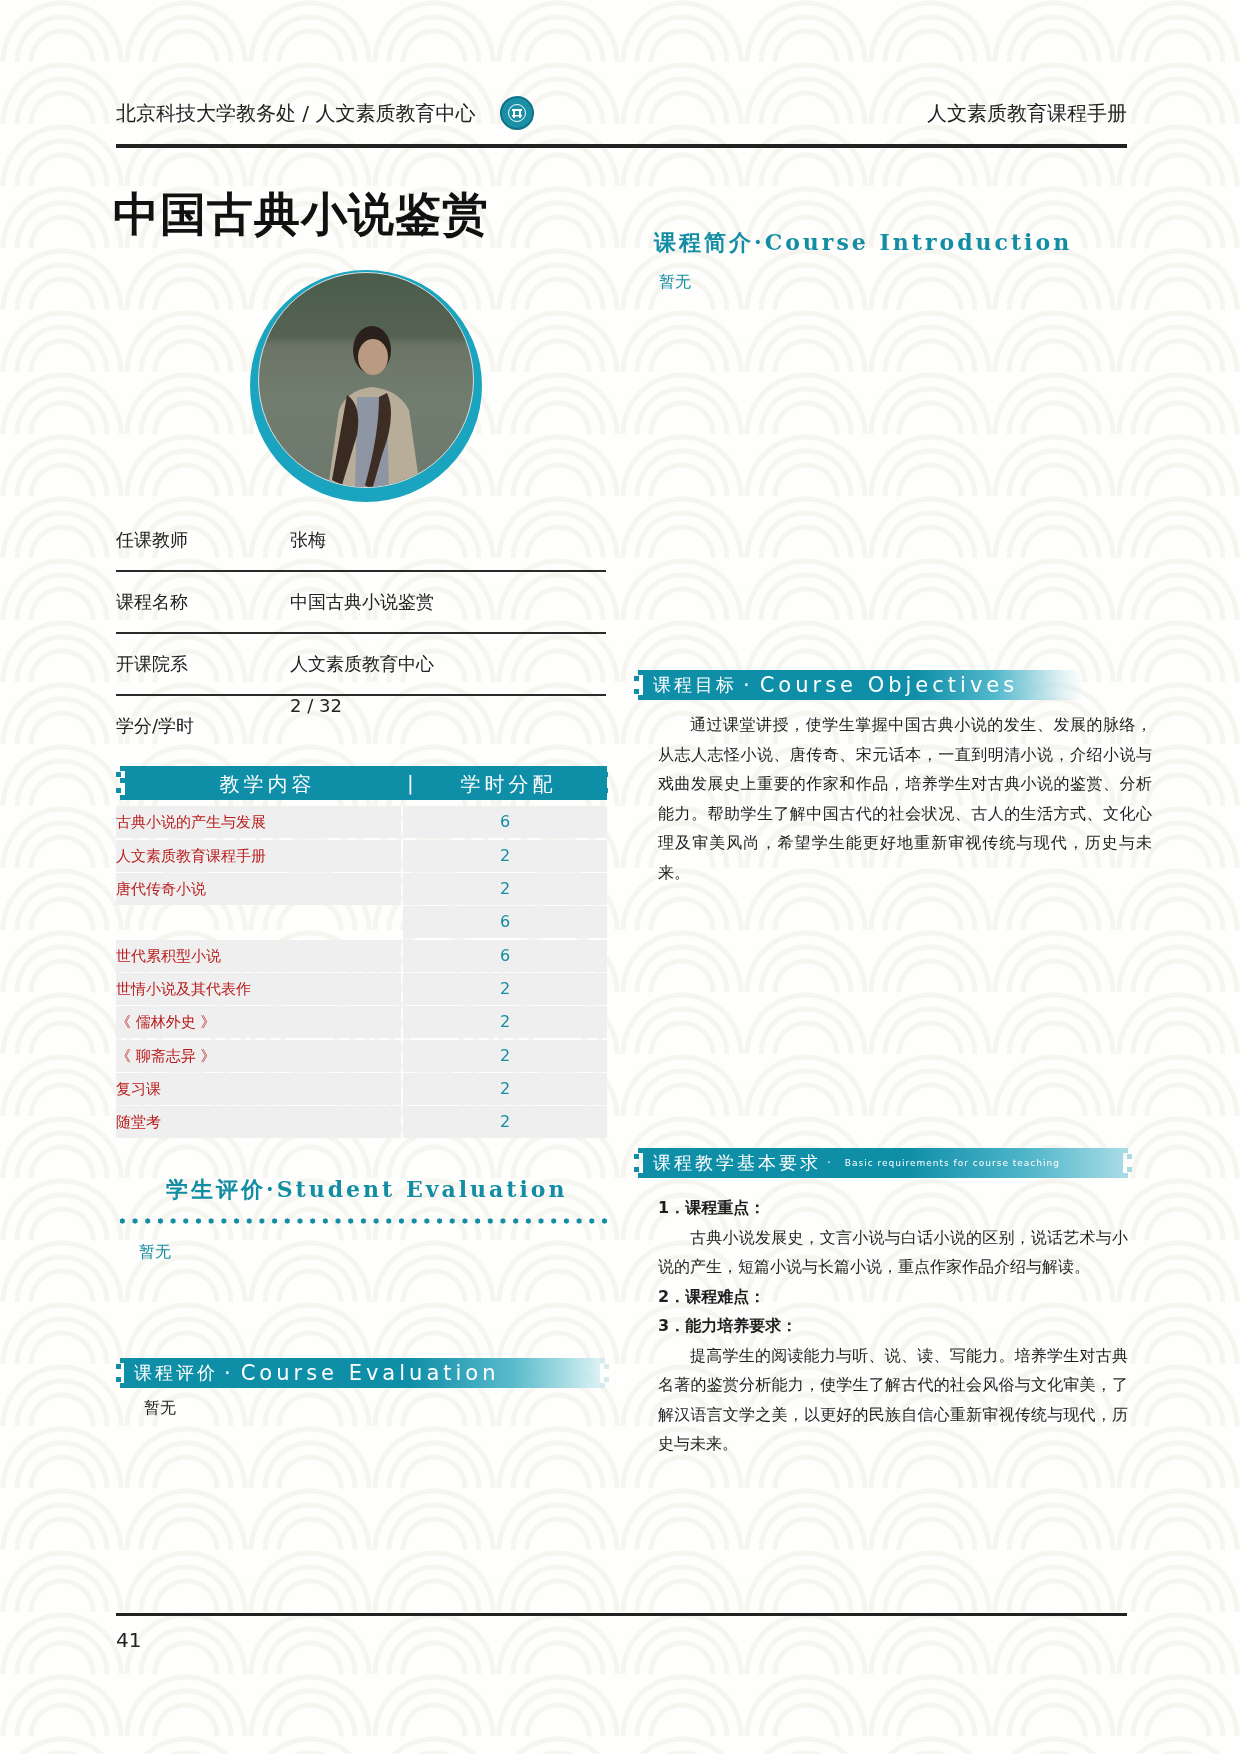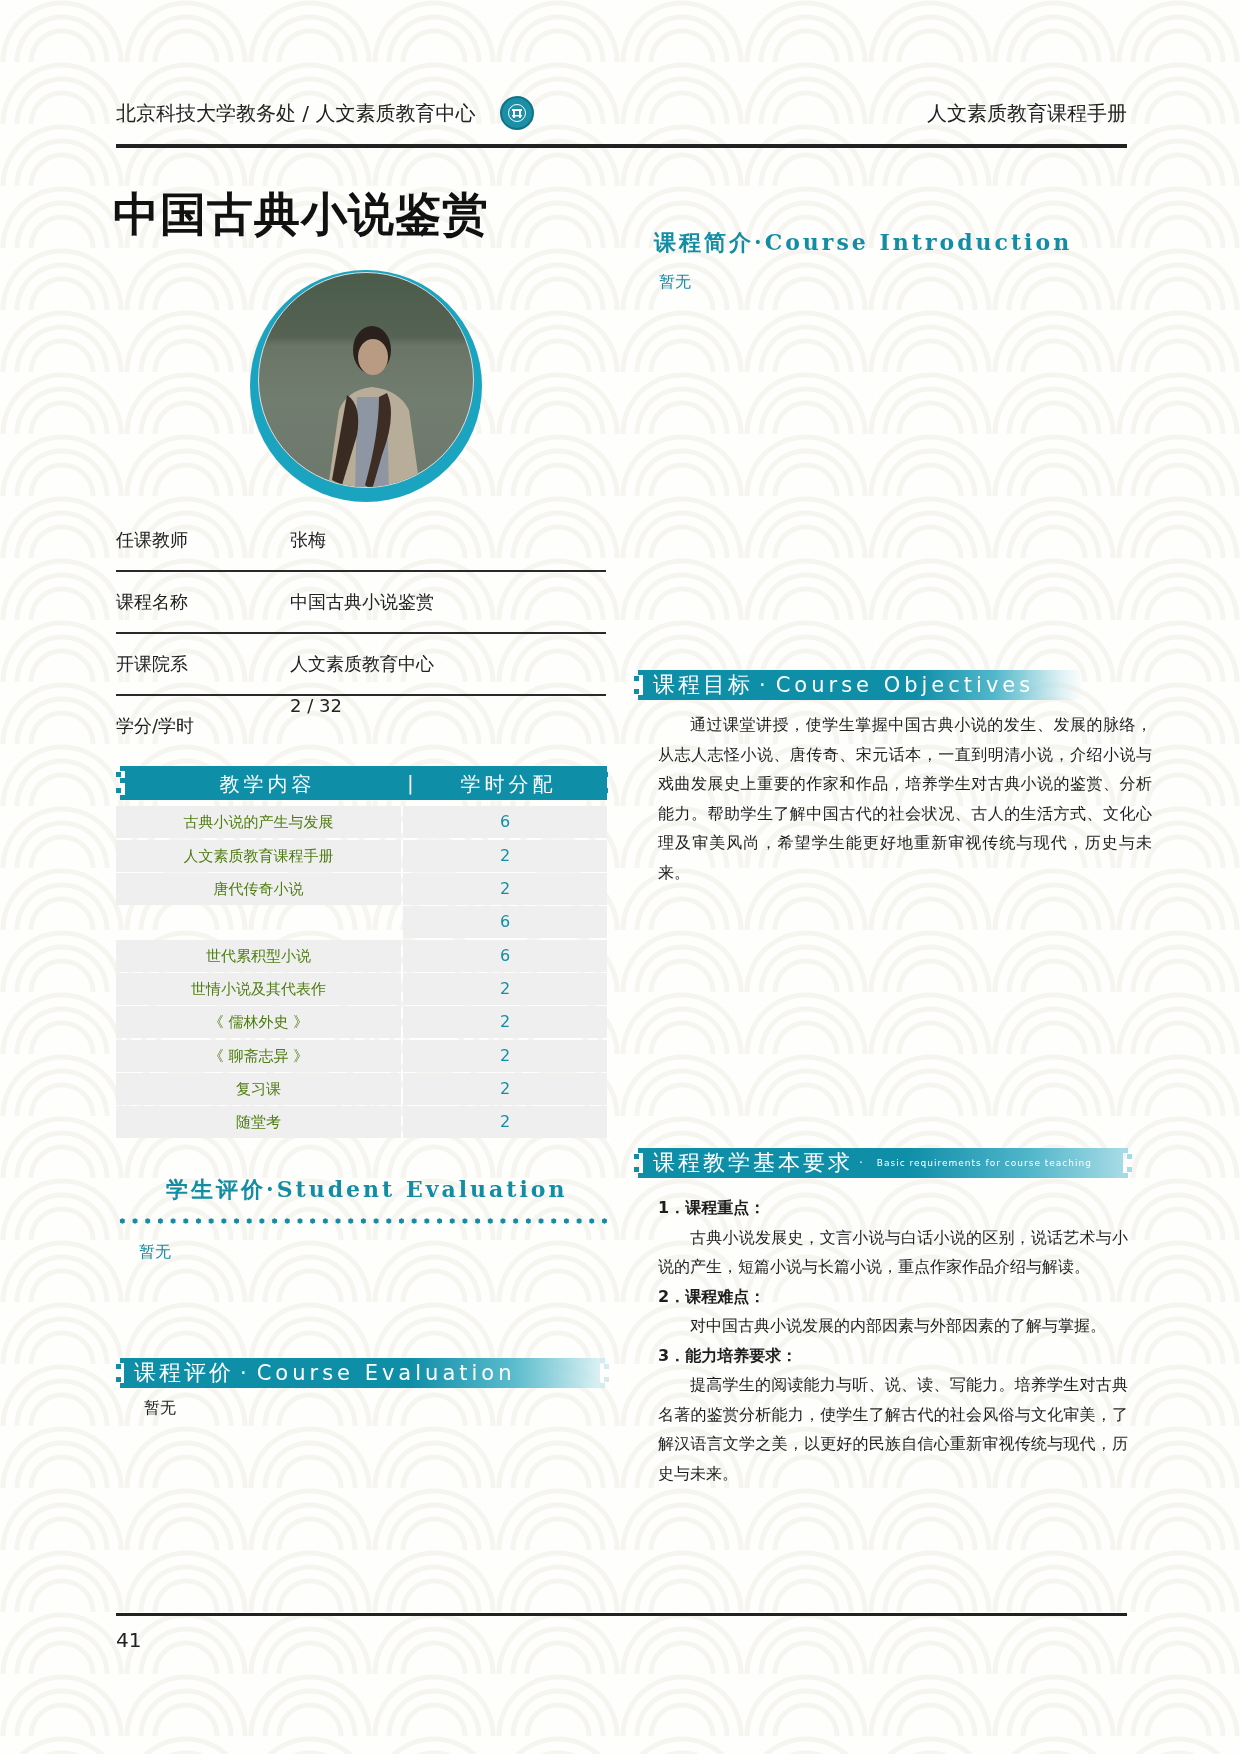--- a/index.html
+++ b/index.html
@@ -28,28 +28,28 @@
   .photo .person { position:absolute; left:58px; top:42px; width:110px; height:180px; }
   .info-label { left:116px; font-size:18px; color:#222; }
   .info-value { left:290px; font-size:18px; color:#222; }
   .info-line { left:116px; width:490px; height:2px; background:#2a2a2a; }
   .tbl-head { left:125px; top:766px; width:482px; height:34px; background:#0f8ea8; color:#fff; font-size:20px; letter-spacing:4px; }
   .tbl-head .c1 { position:absolute; left:0; width:285px; text-align:center; top:5px; }
   .tbl-head .sep { position:absolute; left:282px; top:5px; font-size:20px; }
   .tbl-head .c2 { position:absolute; left:285px; width:197px; text-align:center; top:5px; }
   .pix { position:absolute; background:#0f8ea8; width:5px; height:5px; }
   .tbl-row { left:116px; width:491px; height:32px; }
-  .tbl-row .c1 { position:absolute; left:0; width:285px; height:32px; background:#efefef; color:#4d7c0f; font-size:15px; text-align:center; line-height:32px; }
+  .tbl-row .c1 { position:absolute; left:0; width:285px; height:32px; background:#efefef; color:#b91c1c; font-size:15px; text-align:left; line-height:32px; }
   .tbl-row .c2 { position:absolute; left:287px; width:204px; height:32px; background:#efefef; color:#138da4; font-size:16px; text-align:center; line-height:32px; }
   .stu-title { left:166px; top:1175px; }
   .dots { left:116px; top:1218px; width:493px; height:6px;
     background-image:radial-gradient(circle, #138da4 2.4px, transparent 2.8px); background-size:12.7px 6px; }
   .stu-body { left:139px; top:1242px; font-size:16px; color:#138da4; }
   .bar { height:30px; color:#fff; display:flex; align-items:center; white-space:nowrap; }
-  .bar .zh { font-size:22px; letter-spacing:3px; margin-left:10px; }
+  .bar .zh { font-size:18px; letter-spacing:3px; margin-left:10px; }
   .bar .en { font-size:21px; letter-spacing:4px; margin-left:6px; }
   .bar .en-small { font-size:9px; letter-spacing:1px; margin-left:10px; }
   .obj-bar { left:643px; top:670px; width:440px; background:linear-gradient(90deg,#0f8ea8 0%,#0f8ea8 62%,#52b8cb 80%,rgba(200,232,238,0.6) 95%,rgba(255,255,255,0) 100%); }
   .req-bar { left:643px; top:1148px; width:480px; background:linear-gradient(90deg,#0f8ea8 0%,#0f8ea8 55%,#4fb5c9 80%,#a6dbe5 100%); }
   .ce-bar { left:124px; top:1358px; width:476px; background:linear-gradient(90deg,#0f8ea8 0%,#0f8ea8 60%,#5bbccd 82%,rgba(210,238,242,0.8) 100%); }
   .para { font-size:16px; line-height:29.5px; color:#1e1e1e; text-align:justify; }
   .obj-body { left:634px; top:710px; width:494px; }
   .req-body { left:634px; top:1193px; width:494px; }
   .req-body .h { font-weight:bold; padding-left:24px; }
   .indent { text-indent:2em;margin-left:24px; }
@@ -215,19 +215,18 @@
 <div class="abs" style="left:1123px;top:1148px;width:9px;height:30px;">
   <span class="pix" style="left:0;top:0;background:#a6dbe5;"></span>
   <span class="pix" style="left:4px;top:6px;background:#a6dbe5;"></span>
   <span class="pix" style="left:4px;top:19px;background:#a6dbe5;"></span>
   <span class="pix" style="left:0;top:25px;background:#a6dbe5;"></span>
 </div>
 <div class="abs para req-body">
   <div class="h">1．课程重点：</div>
   <div class="indent">古典小说发展史，文言小说与白话小说的区别，说话艺术与小说的产生，短篇小说与长篇小说，重点作家作品介绍与解读。</div>
   <div class="h">2．课程难点：</div>
-  <div class="indent">对中国古典小说发展的内部因素与外部因素的了解与掌握。</div>
   <div class="h">3．能力培养要求：</div>
   <div class="indent">提高学生的阅读能力与听、说、读、写能力。培养学生对古典名著的鉴赏分析能力，使学生了解古代的社会风俗与文化审美，了解汉语言文学之美，以更好的民族自信心重新审视传统与现代，历史与未来。</div>
 </div>
 
 <div class="abs rule-bottom"></div>
 <div class="abs pagenum">41</div>
 
 </body></html>

